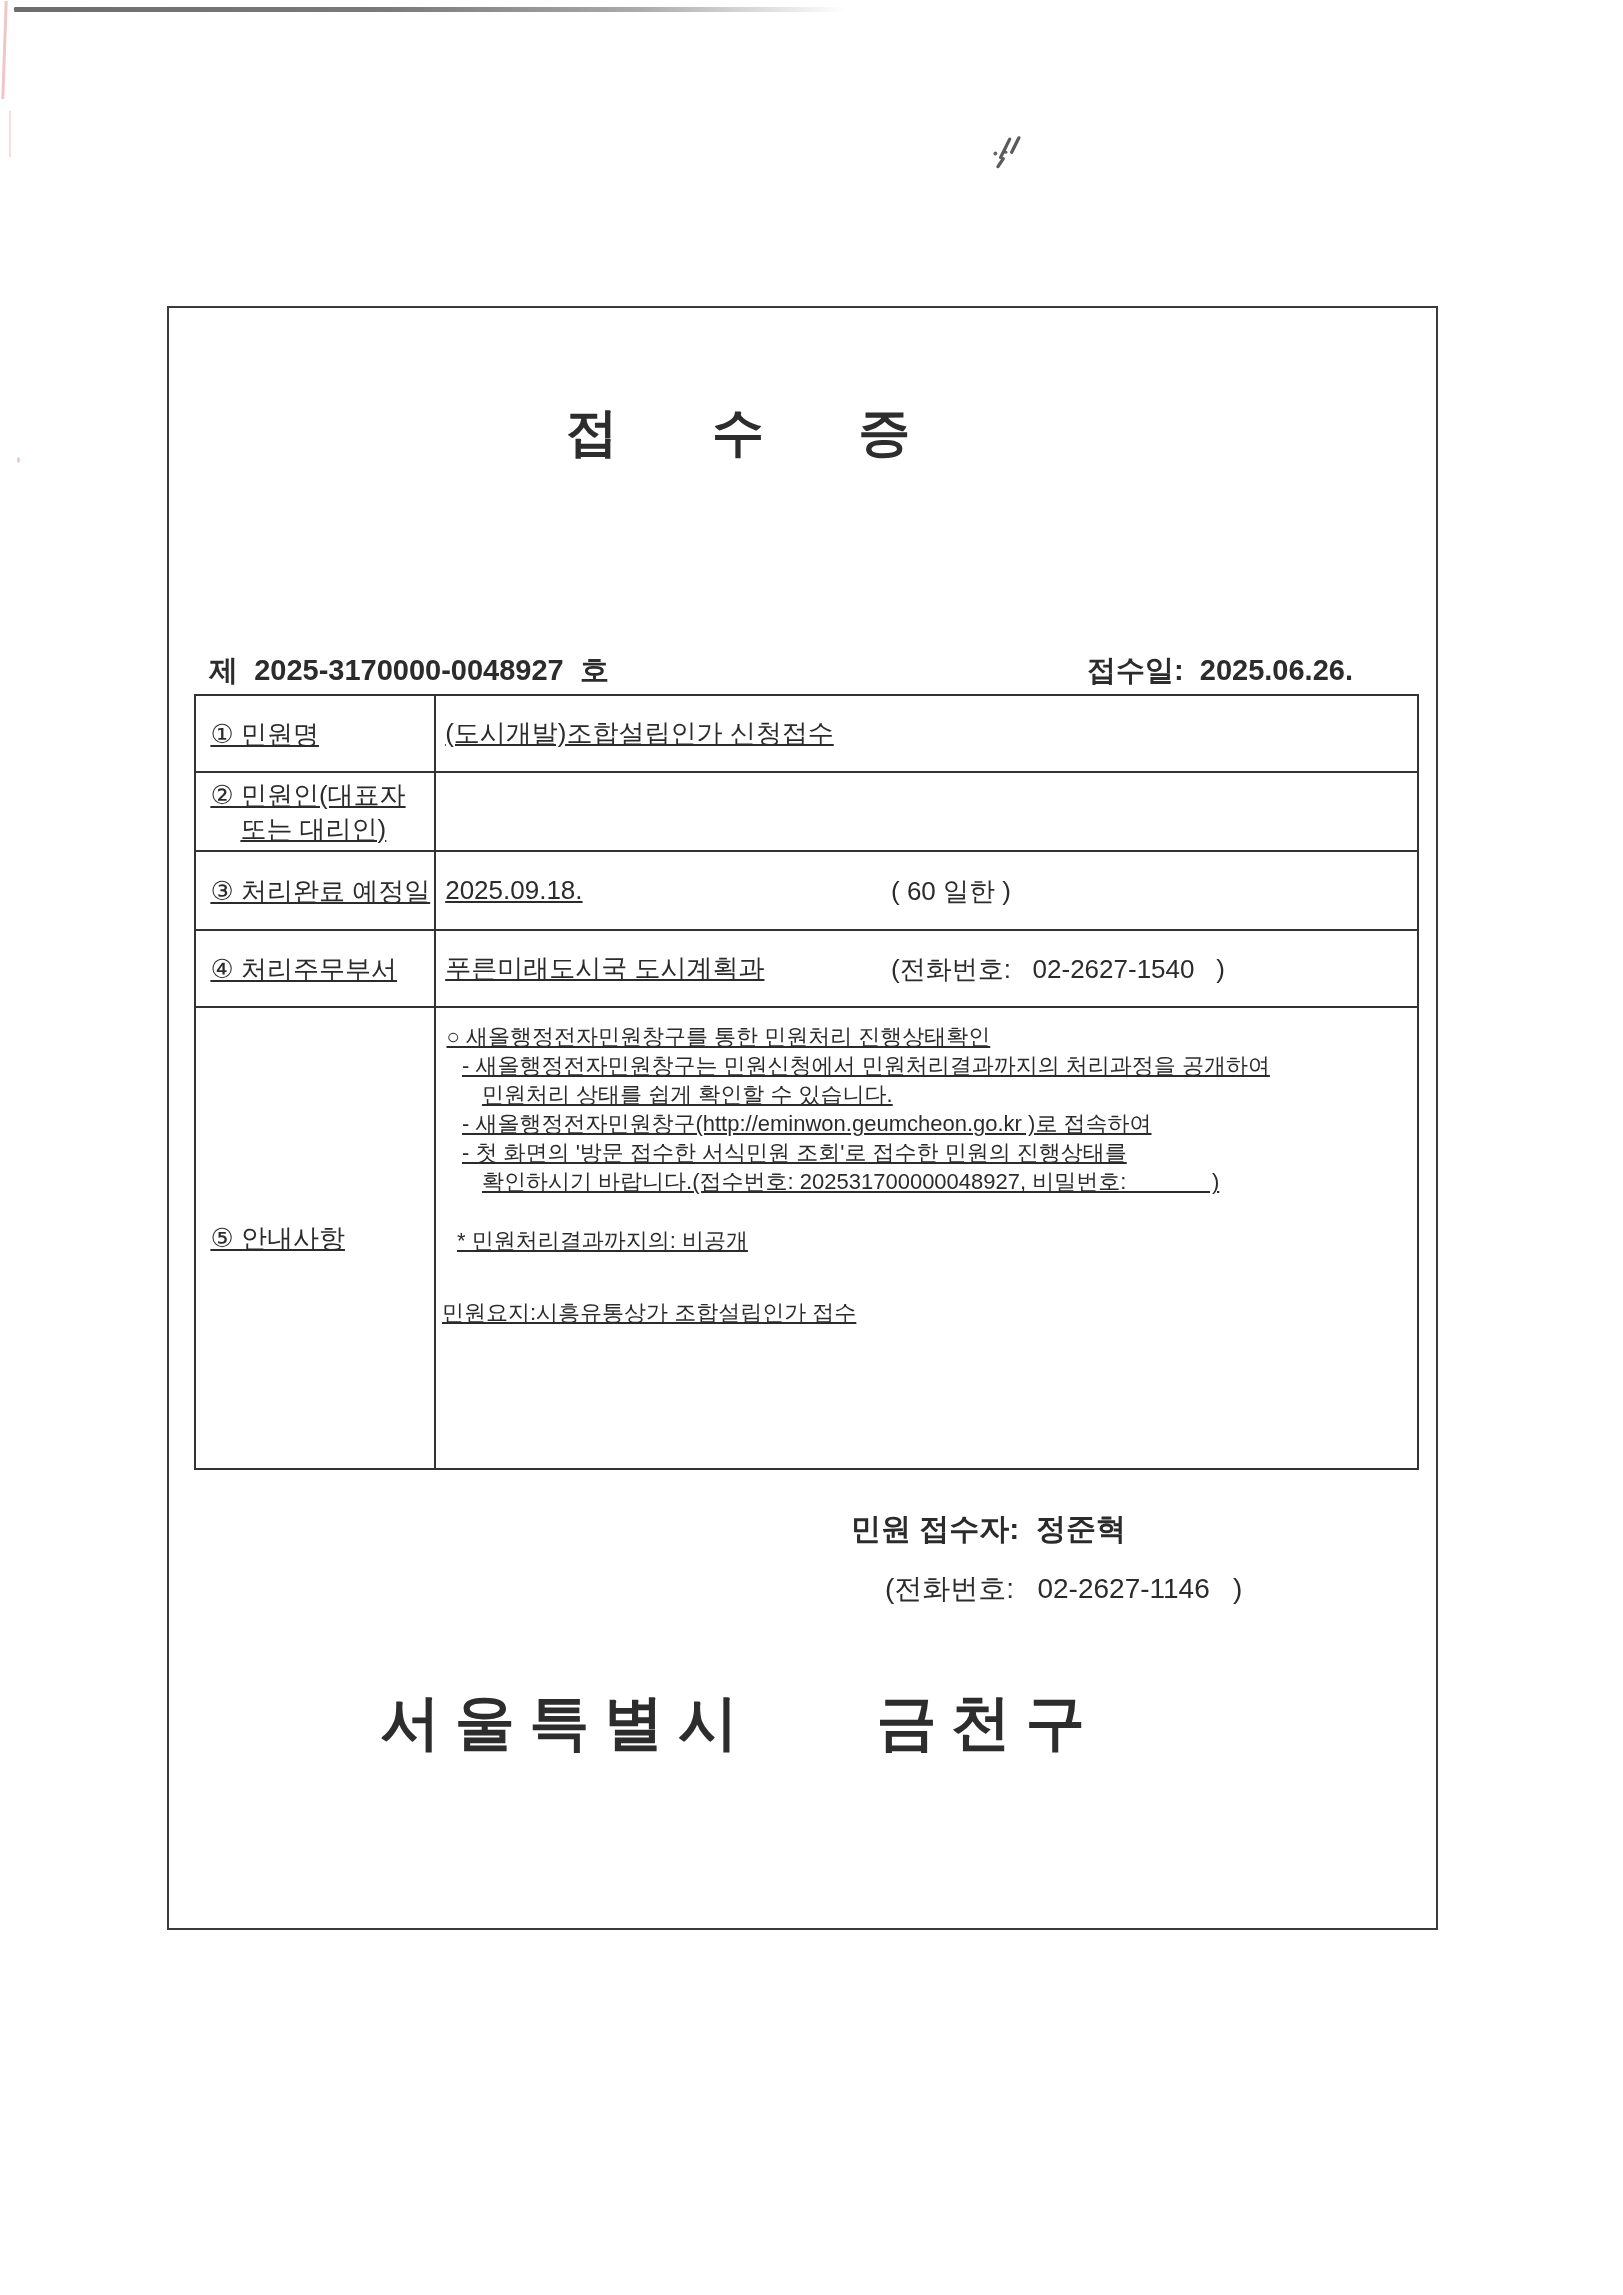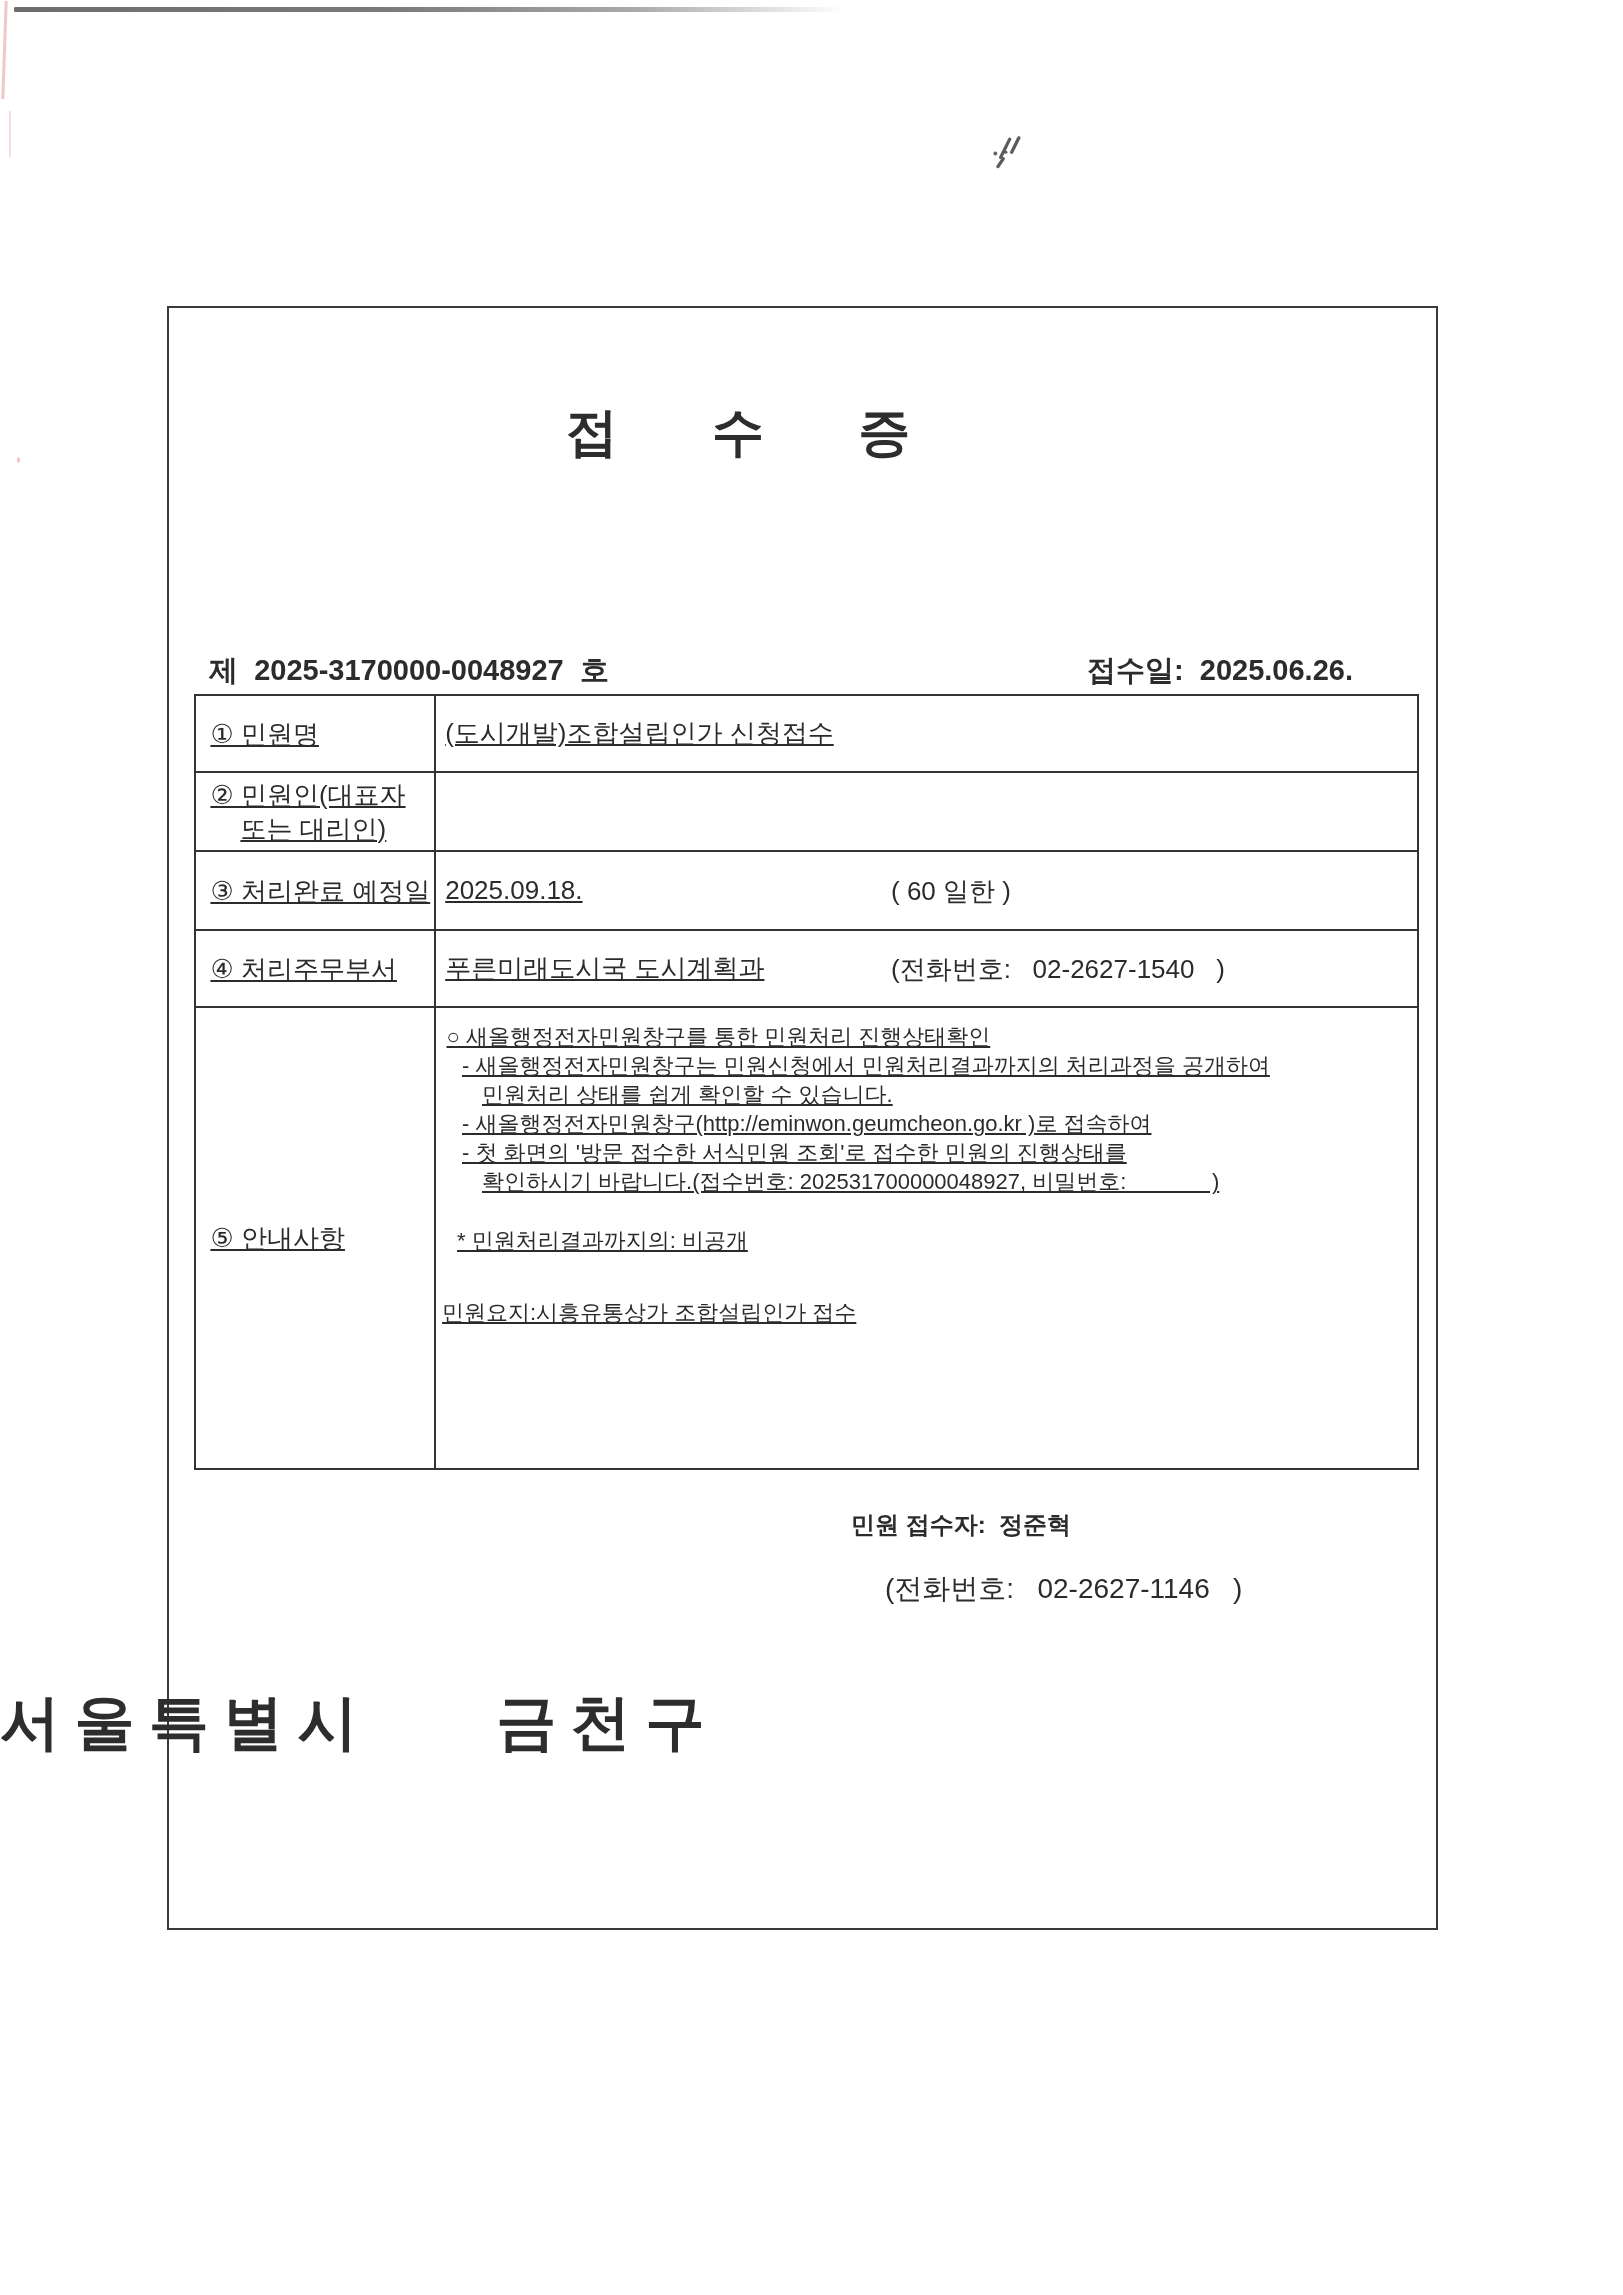--- a/index.html
+++ b/index.html
@@ -63,25 +63,25 @@
 
   .notice{font-size:22px;line-height:29px;color:#2b2b2b;}
   .notice-line{white-space:pre-wrap;}
   .ind0{padding-left:10.5px;}
   .ind1{padding-left:26px;}
   .ind2{padding-left:46px;}
   .notice-disclosure{padding-left:21px;margin-top:30px;white-space:pre-wrap;}
   .notice-summary{padding-left:6px;margin-top:43px;white-space:pre-wrap;}
 
   
-  .receiver-line{position:absolute;left:851px;top:1509px;font-size:24px;font-weight:bold;color:#2b2b2b;white-space:pre;}
+  .receiver-line{position:absolute;left:851px;top:1509px;font-size:30px;font-weight:bold;color:#2b2b2b;white-space:pre;}
   .receiver-phone{position:absolute;left:885px;top:1570px;font-size:28px;color:#2b2b2b;white-space:pre;}
   .org-name{
     position:absolute;left:0;right:0;top:1683px;margin:0;
-    font-size:60px;font-weight:bold;color:#2d2d2d;
+    text-align:center;font-size:60px;font-weight:bold;color:#2d2d2d;
     letter-spacing:14.4px;word-spacing:31px;white-space:pre;
   }
 </style>
 </head>
 <body>
 
 <div class="page">
 
   <div class="scan-topbar"></div>
   <div class="red-streak rs1"></div>

